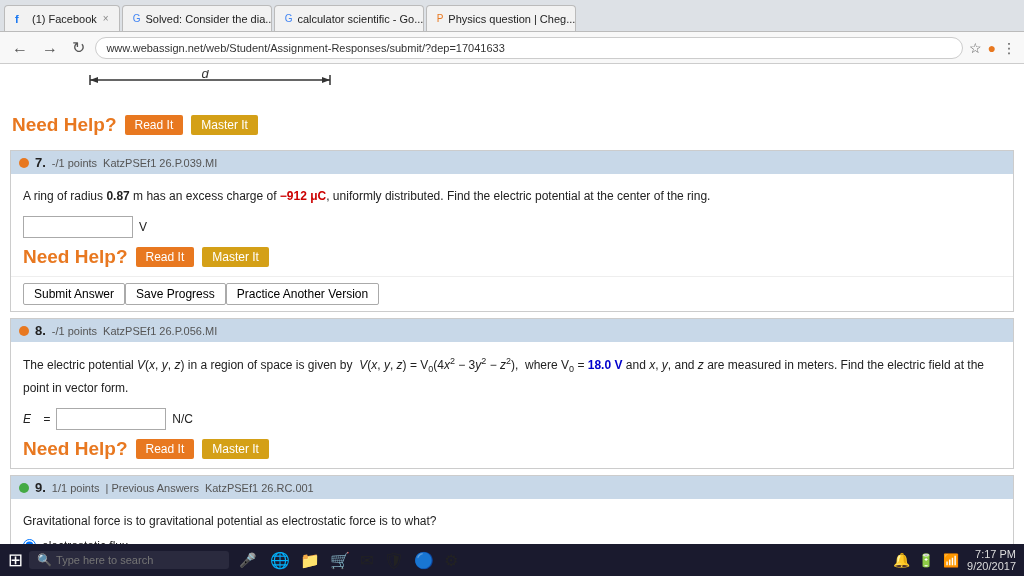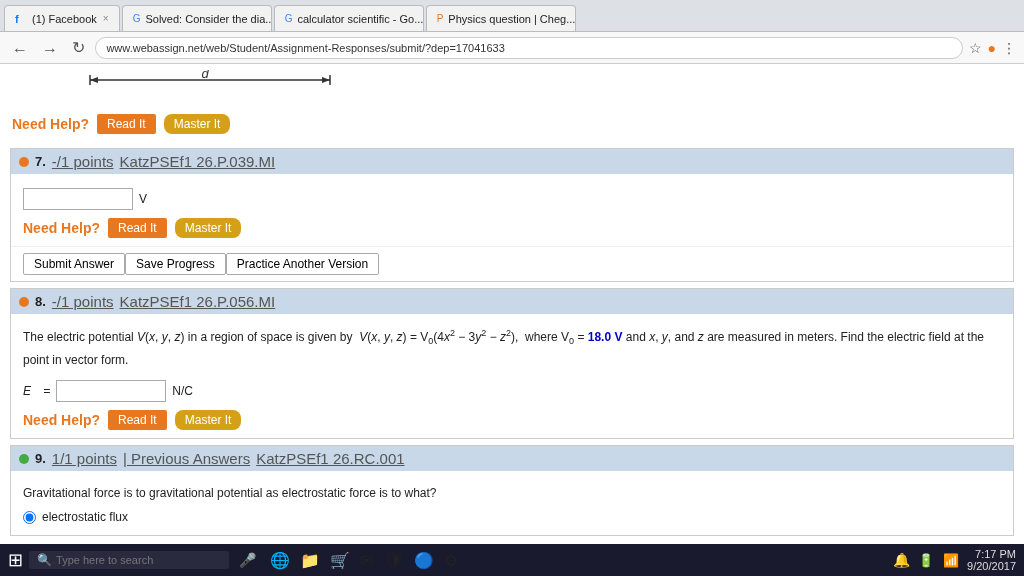--- a/index.html
+++ b/index.html
@@ -18,29 +18,29 @@
     .address-input { flex: 1; height: 22px; border: 1px solid #ccc; border-radius: 11px; padding: 0 10px; font-size: 11px; color: #333; background: #fff; }
     .browser-icons { display: flex; gap: 6px; align-items: center; font-size: 14px; color: #555; }
 
     
     .page-content { flex: 1; background: #fff; overflow-y: auto; padding: 0; }
 
     
     .problem-section { border: 1px solid #ccc; margin: 6px 10px; background: #fff; }
     .problem-header { background: #c8d8e8; padding: 4px 8px; display: flex; align-items: center; gap: 6px; font-size: 12px; }
     .problem-number { font-weight: bold; font-size: 13px; }
-    .points-label { color: #555; font-size: 15px; text-decoration: underline; }
+    .points-label { color: #555; font-size: 11px; }
     .green-dot { width: 10px; height: 10px; background: #4a4; border-radius: 50%; display: inline-block; }
     .orange-dot { width: 10px; height: 10px; background: #e87820; border-radius: 50%; display: inline-block; }
     .problem-body { padding: 8px 12px; }
 
     .need-help { display: flex; align-items: center; gap: 8px; margin-top: 8px; }
-    .need-help-label { font-weight: bold; color: #e87820; font-size: 14px; }
+    .need-help-label { font-weight: bold; color: #e87820; font-size: 19px; }
     .help-btn { background: #e87820; color: #fff; border: none; padding: 3px 10px; font-size: 12px; cursor: pointer; border-radius: 2px; }
-    .help-btn-gold { background: #d4a017; color: #fff; border: none; padding: 3px 10px; font-size: 12px; cursor: pointer; border-radius: 8px; }
+    .help-btn-gold { background: #d4a017; color: #fff; border: none; padding: 3px 10px; font-size: 12px; cursor: pointer; border-radius: 2px; }
 
     .answer-row { display: flex; align-items: center; gap: 6px; margin: 6px 0; }
     .answer-input { border: 1px solid #aaa; height: 22px; width: 110px; padding: 0 4px; font-size: 12px; }
     .unit-label { font-size: 12px; }
 
     .action-row { display: flex; padding: 6px 12px; background: #fff; border-top: 1px solid #eee; }
     .action-btn { background: #fff; border: 1px solid #aaa; padding: 3px 10px; font-size: 12px; cursor: pointer; border-radius: 2px; }
     svg.diagram { display: block; }
     .red-text { color: #cc0000; }
     .blue-text { color: #0000cc; }
@@ -126,20 +126,23 @@
     </div>
 
     <div class="problem-section">
       <div class="problem-header">
         <span class="orange-dot"></span>
         <span class="problem-number">7.</span>
         <span class="points-label">-/1 points</span>
         <span class="points-label">KatzPSEf1 26.P.039.MI</span>
       </div>
       <div class="problem-body">
+        <div class="problem-text">
+          A ring of radius <strong>0.87</strong> m has an excess charge of <span class="red-text"><strong>−912 μC</strong></span>, uniformly distributed. Find the electric potential at the center of the ring.
+        </div>
         <div class="answer-row">
           <input class="answer-input" type="text" value="" style="">
           <span class="unit-label">V</span>
         </div>
         <div class="need-help">
           <span class="need-help-label">Need Help?</span>
           <button class="help-btn">Read It</button>
           <button class="help-btn-gold">Master It</button>
         </div>
       </div>

